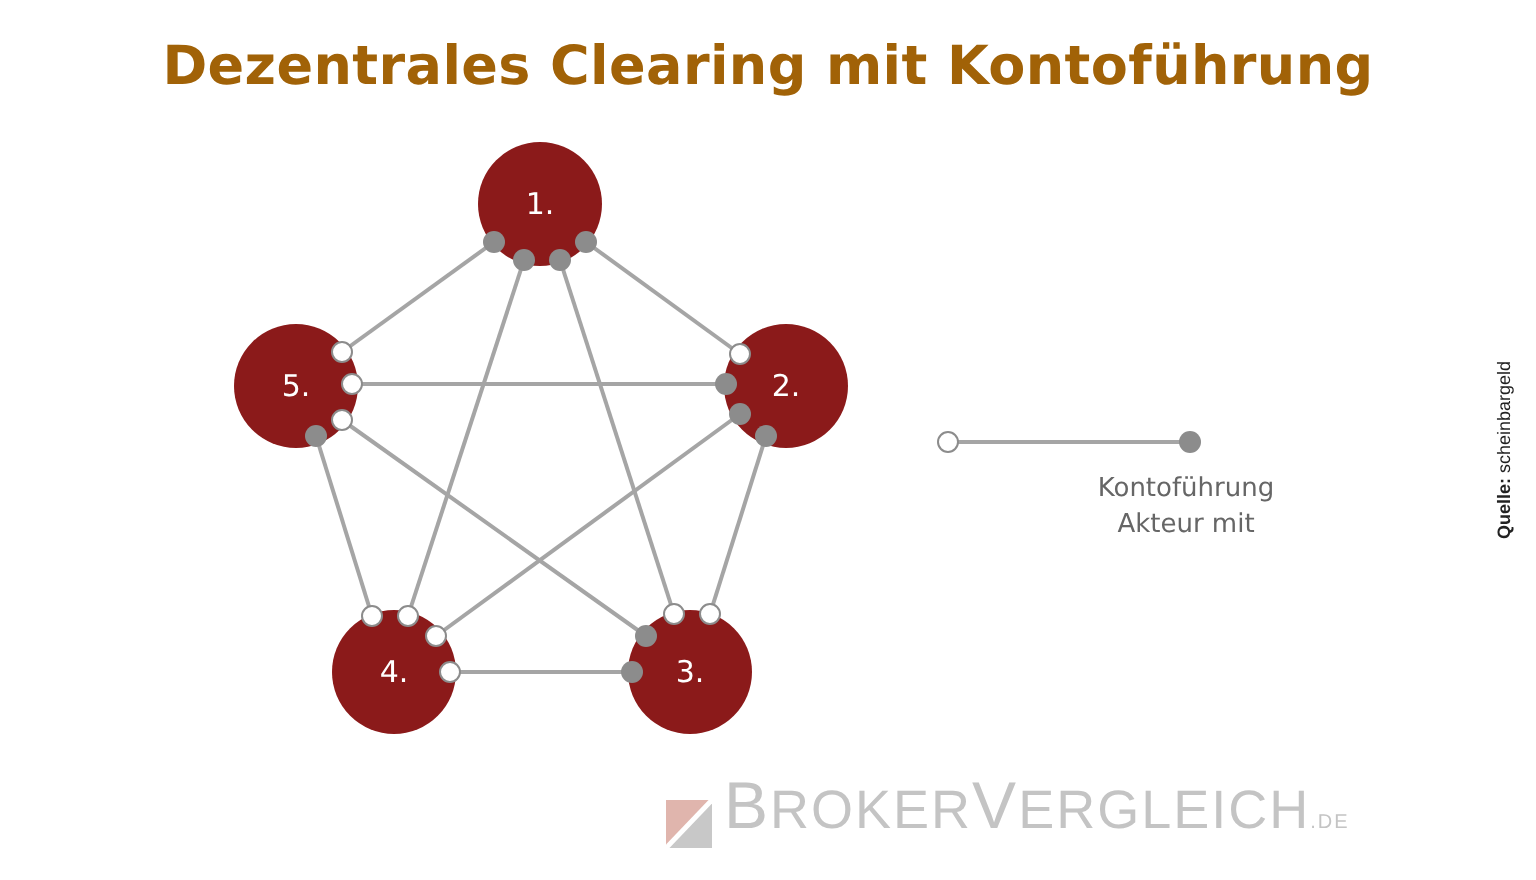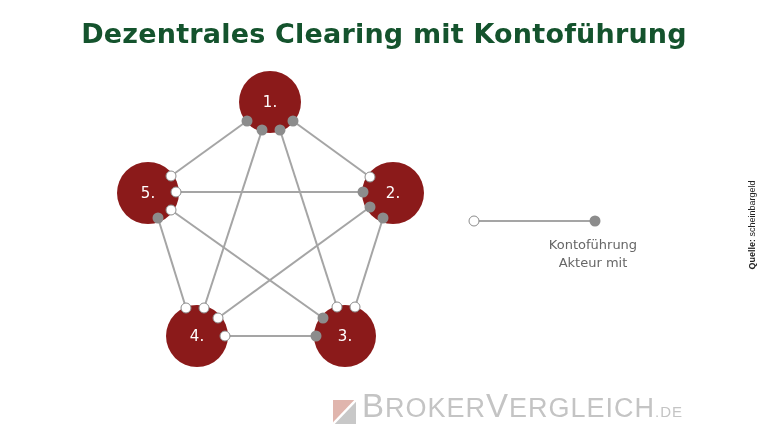--- a/index.html
+++ b/index.html
@@ -1,27 +1,27 @@
 <!DOCTYPE html>
 <html><head>
   <meta charset="utf-8">
   <style>
     html, body { margin: 0; padding: 0; background: #ffffff; }
     body { width: 768px; height: 440px; position: relative; overflow: hidden; font-family: "DejaVu Sans", sans-serif; }
-    .title { position: absolute; left: 0; top: 18px; width: 768px; text-align: center; font-family: "DejaVu Sans", sans-serif; font-weight: bold; font-size: 27px; color: #14532d; letter-spacing: 0.2px; }
+    .title { position: absolute; left: 0; top: 18px; width: 768px; text-align: center; font-family: "DejaVu Sans", sans-serif; font-weight: bold; font-size: 27px; color: #a16207; letter-spacing: 0.2px; }
     svg.diagram { position: absolute; left: 0; top: 0; }
     .node-label { font-family: "DejaVu Sans", sans-serif; font-size: 15px; fill: #ffffff; }
     .legend-text { position: absolute; left: 538px; top: 236px; width: 110px; text-align: center; font-family: "DejaVu Sans", sans-serif; font-size: 13px; line-height: 18px; color: #666666; }
     .source { position: absolute; left: 752px; top: 225px; transform: translate(-50%, -50%) rotate(-90deg); white-space: nowrap; font-family: "Liberation Sans", sans-serif; font-size: 9px; color: #222222; }
     .source b { font-weight: bold; }
     .logo { position: absolute; left: 333px; top: 397px; height: 30px; display: flex; align-items: flex-end; }
     .logo-mark { width: 23px; height: 24px; margin-right: 6px; position: relative; margin-bottom: 3px; }
     .logo-text { font-family: "Liberation Sans", sans-serif; color: #c4c4c4; font-size: 27px; line-height: 30px; letter-spacing: 1px; }
     .logo-text .big { font-size: 33px; }
-    .logo-text .tld { font-size: 15px; letter-spacing: 1px; }
+    .logo-text .tld { font-size: 10px; letter-spacing: 1px; }
   </style>
 </head>
 <body>
 
 <div class="title">Dezentrales Clearing mit Kontoführung</div>
 
 <svg class="diagram" width="768" height="440" viewBox="0 0 768 440" xmlns="http://www.w3.org/2000/svg">
   <g id="nodes-layer">
       <circle cx="270" cy="102" r="31" fill="#8b1a1a"></circle>
       <circle cx="393" cy="193" r="31" fill="#8b1a1a"></circle>

